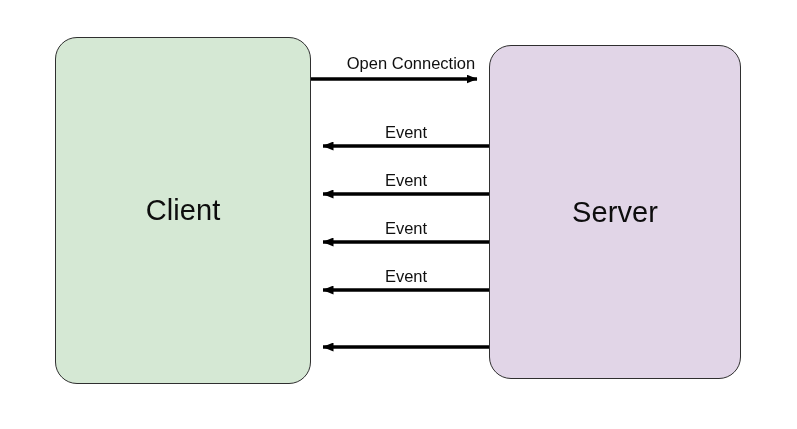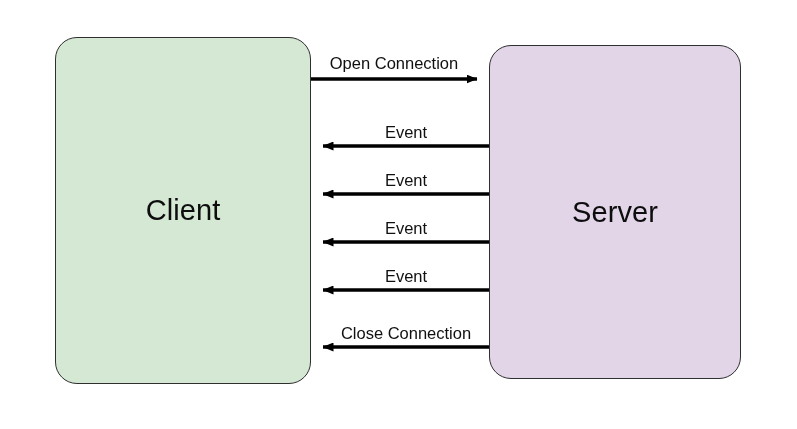--- a/index.html
+++ b/index.html
@@ -118,26 +118,25 @@
 
     <g>
       <line x1="489" y1="290" x2="323" y2="290" stroke="#000000" stroke-width="3.4" marker-end="url(#arrow-left)"></line>
     </g>
 
     <g>
       <line x1="489" y1="347" x2="323" y2="347" stroke="#000000" stroke-width="3.4" marker-end="url(#arrow-left)"></line>
     </g>
   </svg>
 
-  <div class="msg-label" style="left:311px; top:55px; width:166px;">Open Connection</div>
+  <div class="msg-label" style="left:311px; top:55px; width:166px;padding-left:17px;">Open Connection</div>
 
   <div class="msg-label" style="left:323px; top:124px; width:166px;">Event</div>
 
   <div class="msg-label" style="left:323px; top:172px; width:166px;">Event</div>
 
   <div class="msg-label" style="left:323px; top:220px; width:166px;">Event</div>
 
   <div class="msg-label" style="left:323px; top:268px; width:166px;">Event</div>
 
-  <div class="msg-label" style="left:323px; top:325px; width:166px;">Close Connection</div>
 
 
 </div>
 
 </body></html>

